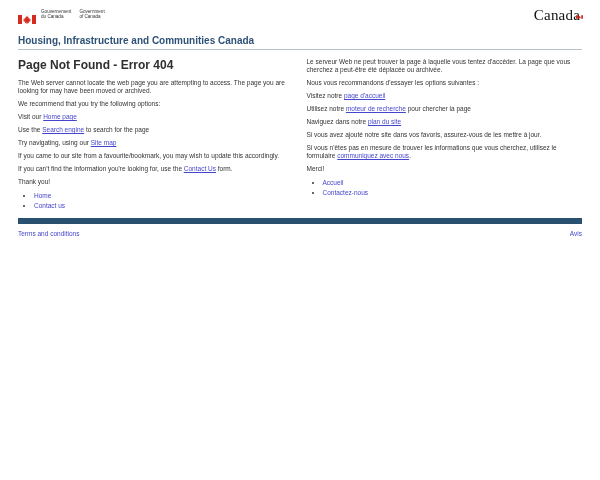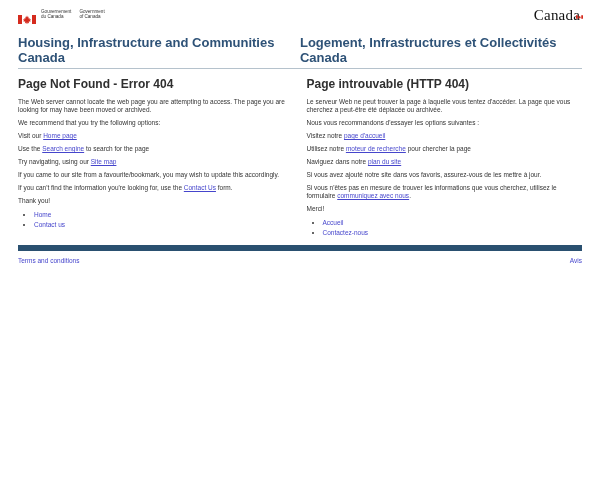--- a/index.html
+++ b/index.html
@@ -9,21 +9,21 @@
 
   
   .hdr-top { display: flex; justify-content: space-between; align-items: flex-start; height: 22px; }
   .fip { display: flex; align-items: flex-start; gap: 5px; }
   .fip-flag { margin-top: 2px; }
   .fip-text { display: flex; gap: 8px; font-size: 4.6px; line-height: 5.4px; color: #333; padding-top: 1px; }
   .wordmark { position: relative; font-family: "Liberation Serif", "DejaVu Serif", serif; font-size: 15px; line-height: 15px; color: #111; letter-spacing: 0.2px; padding-right: 2px; }
   .wordmark .mini-flag { position: absolute; top: -1px; right: -1px; }
 
   .dept-row { display: flex; justify-content: space-between; align-items: baseline; margin-top: 5px; padding-bottom: 3px; border-bottom: 1px solid #b5c2cc; }
-  .dept { font-size: 13px; font-weight: bold; color: #2e5277; }
+  .dept { font-size: 10px; font-weight: bold; color: #2e5277; }
 
   
   .cols { display: flex; gap: 13px; margin-top: 8px; }
   .col { flex: 1; min-width: 0; }
   .col h2 { font-size: 12px; font-weight: bold; color: #2f2f2f; margin-bottom: 7px; }
   .col p { font-size: 6.5px; line-height: 8px; color: #333; margin-bottom: 5px; }
   a { color: #4545cc; }
   .col p a { text-decoration: underline; }
   .col ul { margin: 2px 0 0 16px; }
   .col li { font-size: 6.5px; line-height: 10px; color: #333; }
@@ -66,21 +66,20 @@
           <rect x="0" y="0" width="9" height="18" fill="#d52b1e"></rect>
           <rect x="27" y="0" width="9" height="18" fill="#d52b1e"></rect>
           <path fill="#d52b1e" d="M18 2 L15 8 L12 7 L14 12 L10 12 L14 15 L18 17 L22 15 L26 12 L22 12 L24 7 L21 8 Z"></path>
         </svg>
       </span>
     </div>
   </div>
 
   <div class="dept-row">
     <span class="dept">Housing, Infrastructure and Communities Canada</span>
-    <span class="dept">Logement, Infrastructures et Collectivités Canada</span>
   </div>
 
   <div class="cols">
 
     <div class="col">
       <h2>Page Not Found - Error 404</h2>
       <p>The Web server cannot locate the web page you are attempting to access. The page you are looking for may have been moved or archived.</p>
       <p>We recommend that you try the following options:</p>
       <p><span>Visit our </span><a href="#">Home page</a></p>
       <p><span>Use the </span><a href="#">Search engine</a><span> to search for the page</span></p>
@@ -88,21 +87,20 @@
       <p>If you came to our site from a favourite/bookmark, you may wish to update this accordingly.</p>
       <p><span>If you can't find the information you're looking for, use the </span><a href="#">Contact Us</a><span> form.</span></p>
       <p>Thank you!</p>
       <ul>
         <li><a href="#">Home</a></li>
         <li><a href="#">Contact us</a></li>
       </ul>
     </div>
 
     <div class="col">
-      <h2>Page introuvable (HTTP 404)</h2>
       <p>Le serveur Web ne peut trouver la page à laquelle vous tentez d'accéder. La page que vous cherchez a peut-être été déplacée ou archivée.</p>
       <p>Nous vous recommandons d'essayer les options suivantes :</p>
       <p><span>Visitez notre </span><a href="#">page d'accueil</a></p>
       <p><span>Utilisez notre </span><a href="#">moteur de recherche</a><span> pour chercher la page</span></p>
       <p><span>Naviguez dans notre </span><a href="#">plan du site</a></p>
       <p>Si vous avez ajouté notre site dans vos favoris, assurez-vous de les mettre à jour.</p>
       <p><span>Si vous n'êtes pas en mesure de trouver les informations que vous cherchez, utilisez le formulaire </span><a href="#">communiquez avec nous</a><span>.</span></p>
       <p>Merci!</p>
       <ul>
         <li><a href="#">Accueil</a></li>

